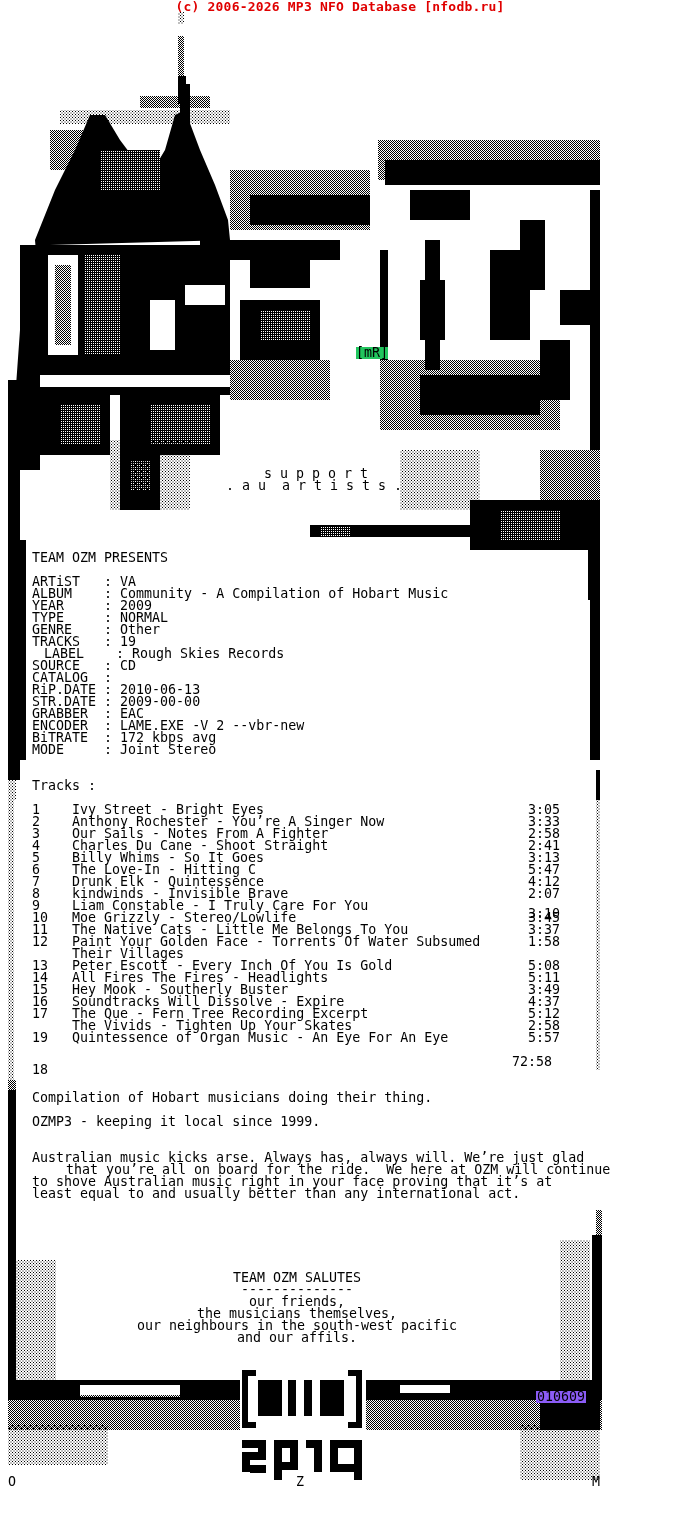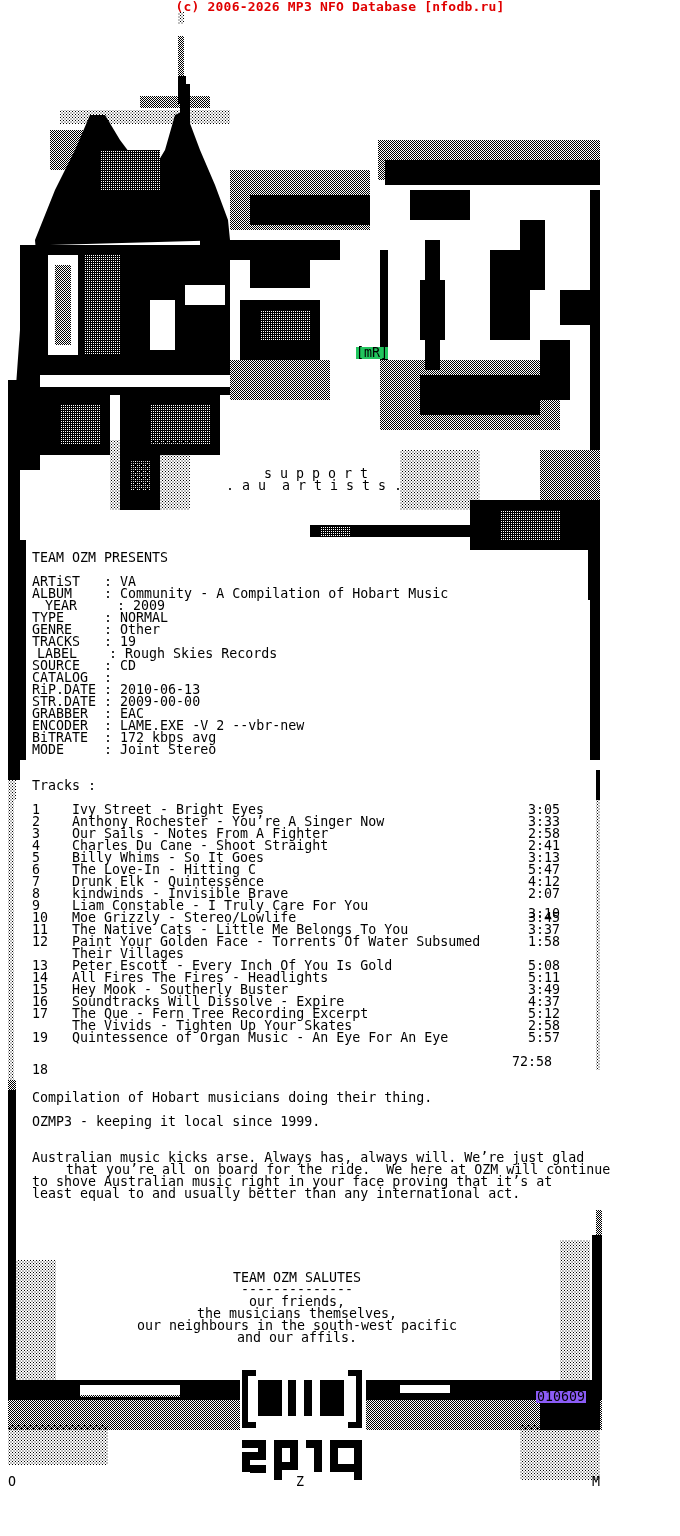--- a/index.html
+++ b/index.html
@@ -158,25 +158,25 @@
 
 <div class="lbl" style="left:356px; top:347px; background:#22c55e;">[mR]</div>
 <div class="lbl" style="left:264px; top:468px;">s u p p o r t</div>
 <div class="lbl" style="left:226px; top:480px;">. a u  a r t i s t s .</div>
 
 <div class="ln" style="left:32px; top:552px;">TEAM OZM PRESENTS</div>
 
 <div id="info" style="position:absolute; left:32px; top:576px;">
   <div class="ln" style="left:0; top:0px;"><span>ARTiST  </span> : <span>VA</span></div>
   <div class="ln" style="left:0; top:12px;"><span>ALBUM   </span> : <span>Community - A Compilation of Hobart Music</span></div>
-  <div class="ln" style="left:13px; top:24px;text-align:right;"><span>YEAR    </span> : <span>2009</span></div>
+  <div class="ln" style="left:0; top:24px;text-align:right;"><span>YEAR    </span> : <span>2009</span></div>
   <div class="ln" style="left:0; top:36px;"><span>TYPE    </span> : <span>NORMAL</span></div>
   <div class="ln" style="left:0; top:48px;"><span>GENRE   </span> : <span>Other</span></div>
   <div class="ln" style="left:0; top:60px;"><span>TRACKS  </span> : <span>19</span></div>
-  <div class="ln" style="left:5px; top:72px;"><span>LABEL   </span> : <span>Rough Skies Records</span></div>
+  <div class="ln" style="left:12px; top:72px;"><span>LABEL   </span> : <span>Rough Skies Records</span></div>
   <div class="ln" style="left:0; top:84px;"><span>SOURCE  </span> : <span>CD</span></div>
   <div class="ln" style="left:0; top:96px;"><span>CATALOG </span> : <span></span></div>
   <div class="ln" style="left:0; top:108px;"><span>RiP.DATE</span> : <span>2010-06-13</span></div>
   <div class="ln" style="left:0; top:120px;"><span>STR.DATE</span> : <span>2009-00-00</span></div>
   <div class="ln" style="left:0; top:132px;"><span>GRABBER </span> : <span>EAC</span></div>
   <div class="ln" style="left:0; top:144px;"><span>ENCODER </span> : <span>LAME.EXE -V 2 --vbr-new</span></div>
   <div class="ln" style="left:0; top:156px;"><span>BiTRATE </span> : <span>172 kbps avg</span></div>
   <div class="ln" style="left:0; top:168px;"><span>MODE    </span> : <span>Joint Stereo</span></div>
 </div>
 

